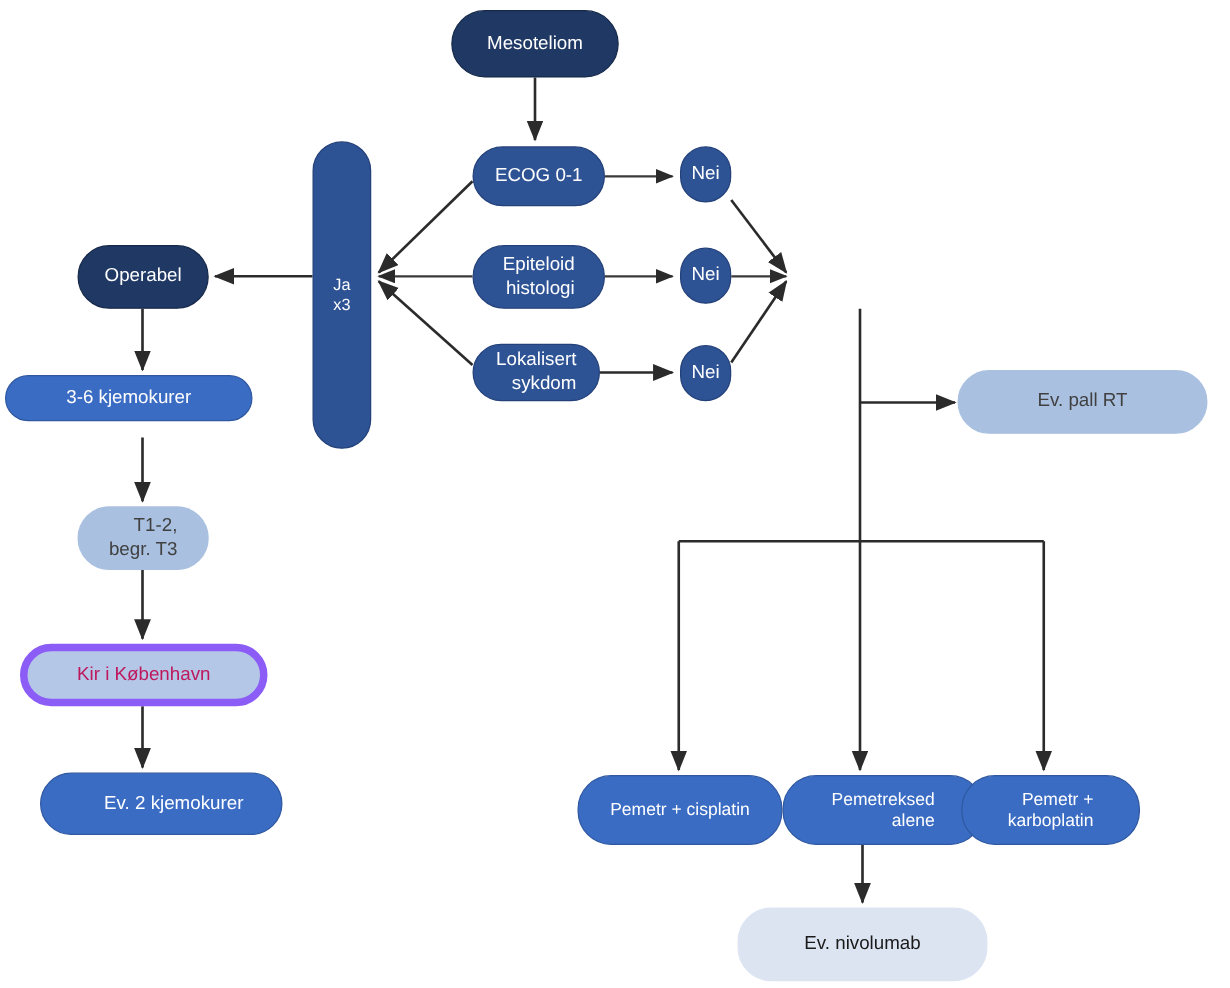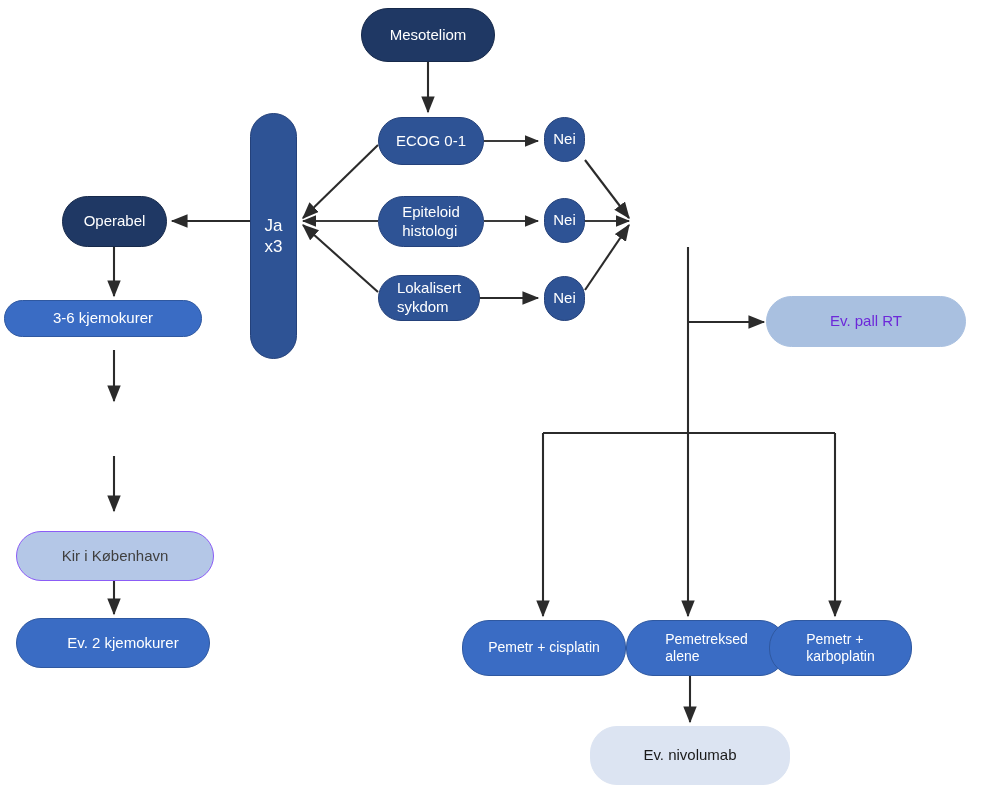--- a/index.html
+++ b/index.html
@@ -13,30 +13,30 @@
     height:790px;
     background:#ffffff;
     overflow:hidden;
   }
   .node{
     position:absolute;
     box-sizing:border-box;
     display:flex;
     align-items:center;
     justify-content:center;
-    text-align:left;
+    text-align:right;
     line-height:1.25;
     padding:2px 4px;
     white-space:pre-line;
     border-radius:27px;
   }
   .n-dark   { background:#1F3864; color:#ffffff; border:1px solid #16294a; }
   .n-mid    { background:#2E5395; color:#ffffff; border:1px solid #24417a; }
-  .n-light  { background:#A9C0E0; color:#6d28d9; border:1px solid #a9c0e0; }
-  .n-light2 { background:#B4C7E7; color:#404040; border:1px solid #8b5cf6;margin-top:16px; }
+  .n-light  { background:#A9C0E0; color:#404040; border:1px solid #a9c0e0; }
+  .n-light2 { background:#B4C7E7; color:#be185d; border:6px solid #8b5cf6; }
   .n-pale   { background:#DCE4F2; color:#1a1a1a; border:1px solid #dce4f2; }
   .n-chemo  { background:#3A6CC4; color:#ffffff; border:1px solid #2f58a0; }
 
   svg#edges{
     position:absolute;
     left:0; top:0;
     width:984px; height:790px;
     pointer-events:none;
   }
   .edge{ stroke:#2b2b2b; stroke-width:2.1; fill:none; }
@@ -88,21 +88,21 @@
     <path class="edge" d="M543,433 L835,433"></path>
     <path class="edge" d="M543,433 L543,616" marker-end="url(#arrow)"></path>
     <path class="edge" d="M688,433 L688,616" marker-end="url(#arrow)"></path>
     <path class="edge" d="M835,433 L835,616" marker-end="url(#arrow)"></path>
 
     <path class="edge" d="M690,676 L690,722" marker-end="url(#arrow)"></path>
   </svg>
 
   <div class="node n-dark" style="left:361px;top:8px;width:134px;height:54px;font-size:15px;">Mesoteliom</div>
 
-  <div class="node n-mid" style="left:250px;top:113px;width:47px;height:246px;font-size:17px;">Ja
+  <div class="node n-mid" style="left:250px;top:113px;width:47px;height:246px;font-size:13px;">Ja
 x3</div>
 
   <div class="node n-mid" style="left:378px;top:117px;width:106px;height:48px;font-size:15px;">ECOG 0-1</div>
 
   <div class="node n-mid" style="left:378px;top:196px;width:106px;height:51px;font-size:15px;">Epiteloid
 histologi</div>
 
   <div class="node n-mid" style="left:378px;top:275px;width:102px;height:46px;font-size:15px;">Lokalisert
 sykdom</div>
 
@@ -110,24 +110,26 @@
 
   <div class="node n-mid" style="left:544px;top:198px;width:41px;height:45px;font-size:15px;">Nei</div>
 
   <div class="node n-mid" style="left:544px;top:276px;width:41px;height:45px;font-size:15px;">Nei</div>
 
   <div class="node n-dark" style="left:62px;top:196px;width:105px;height:51px;font-size:15px;">Operabel</div>
 
 
   <div class="node n-chemo" style="left:4px;top:300px;width:198px;height:37px;font-size:15px;">3-6 kjemokurer</div>
 
+  <div class="node n-light" style="left:62px;top:405px;width:105px;height:51px;font-size:15px;">T1-2,
+begr. T3</div>
 
   <div class="node n-light2" style="left:16px;top:515px;width:198px;height:50px;font-size:15px;">Kir i København</div>
 
-  <div class="node n-chemo" style="left:16px;top:618px;width:194px;height:50px;font-size:15px;padding-left:24px;">Ev. 2 kjemokurer</div>
+  <div class="node n-chemo" style="left:32px;top:618px;width:194px;height:50px;font-size:15px;padding-left:24px;">Ev. 2 kjemokurer</div>
 
   <div class="node n-light" style="left:766px;top:296px;width:200px;height:51px;font-size:15px;">Ev. pall RT</div>
 
   <div class="node n-chemo" style="left:462px;top:620px;width:164px;height:56px;font-size:14px;">Pemetr + cisplatin</div>
 
   <div class="node n-chemo" style="left:626px;top:620px;width:161px;height:56px;font-size:14px;">Pemetreksed
 alene</div>
 
   <div class="node n-chemo" style="left:769px;top:620px;width:143px;height:56px;font-size:14px;">Pemetr +
 karboplatin</div>

